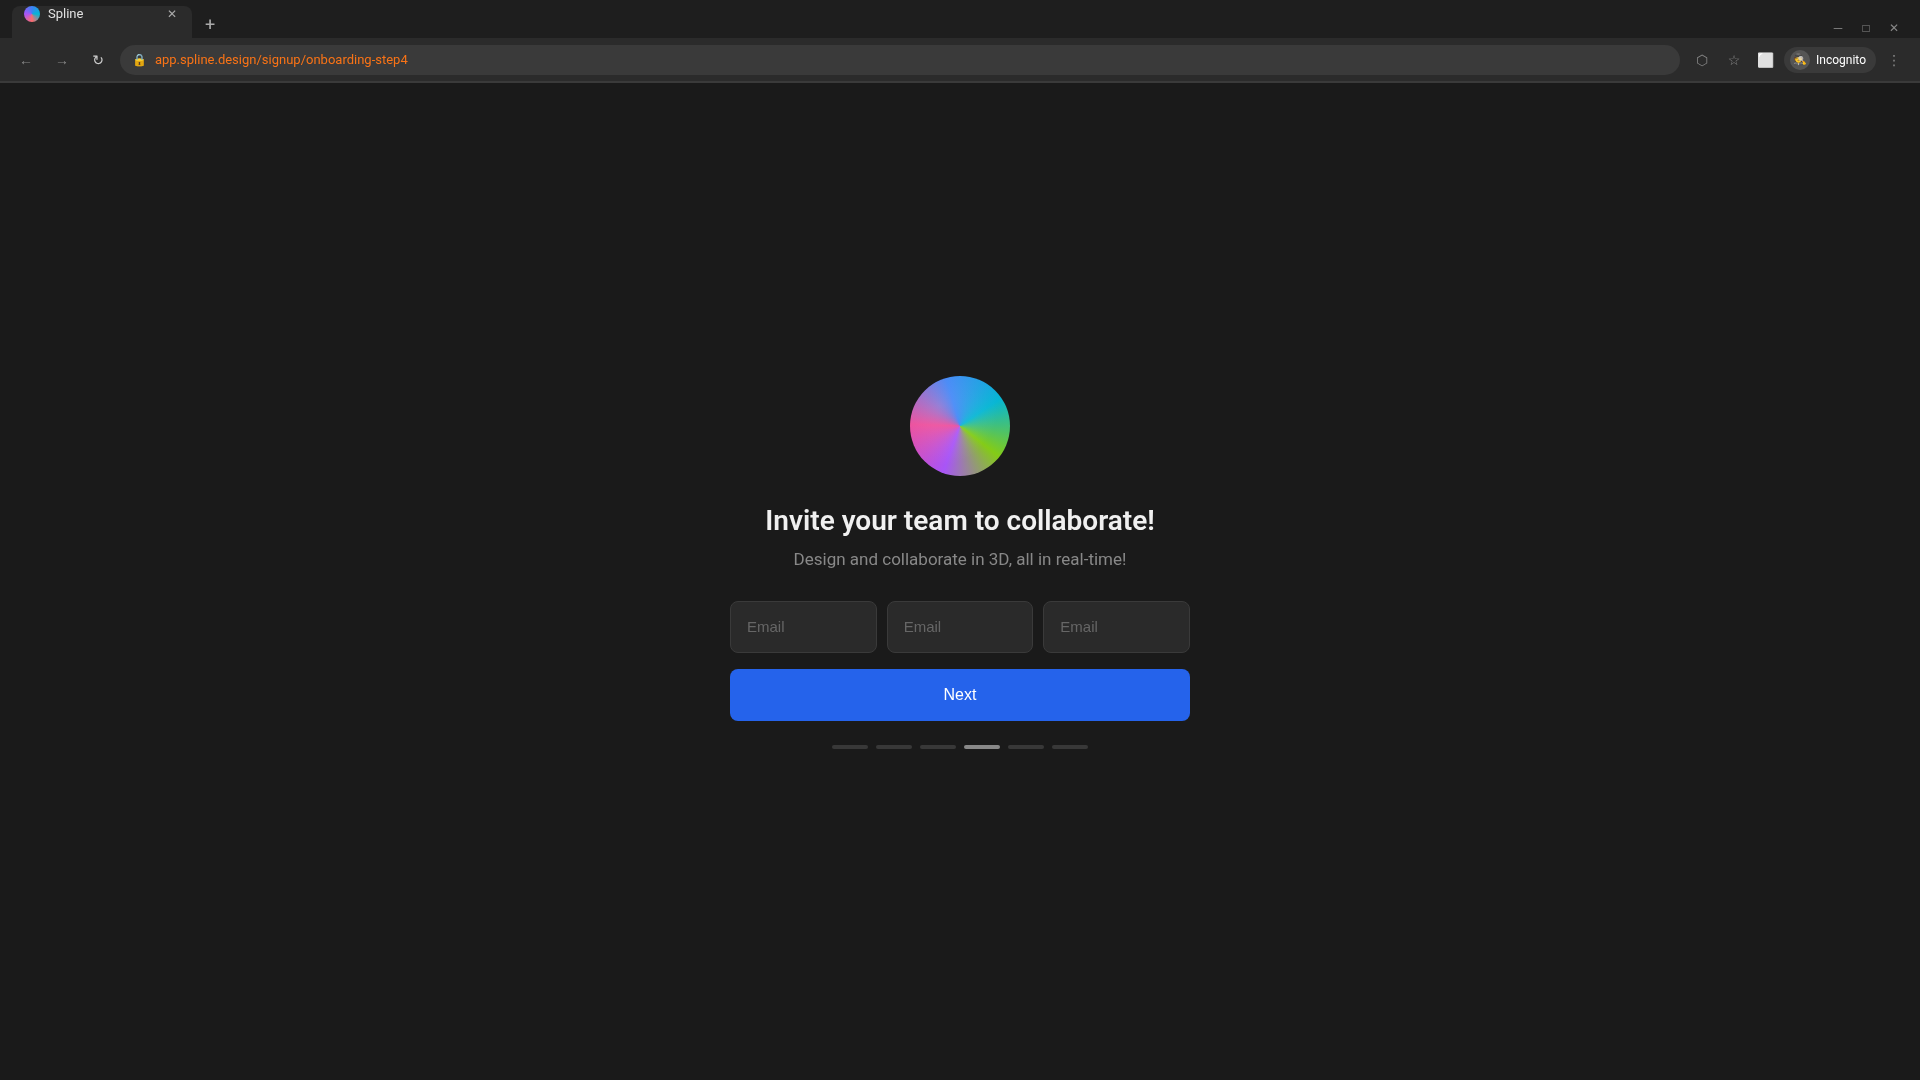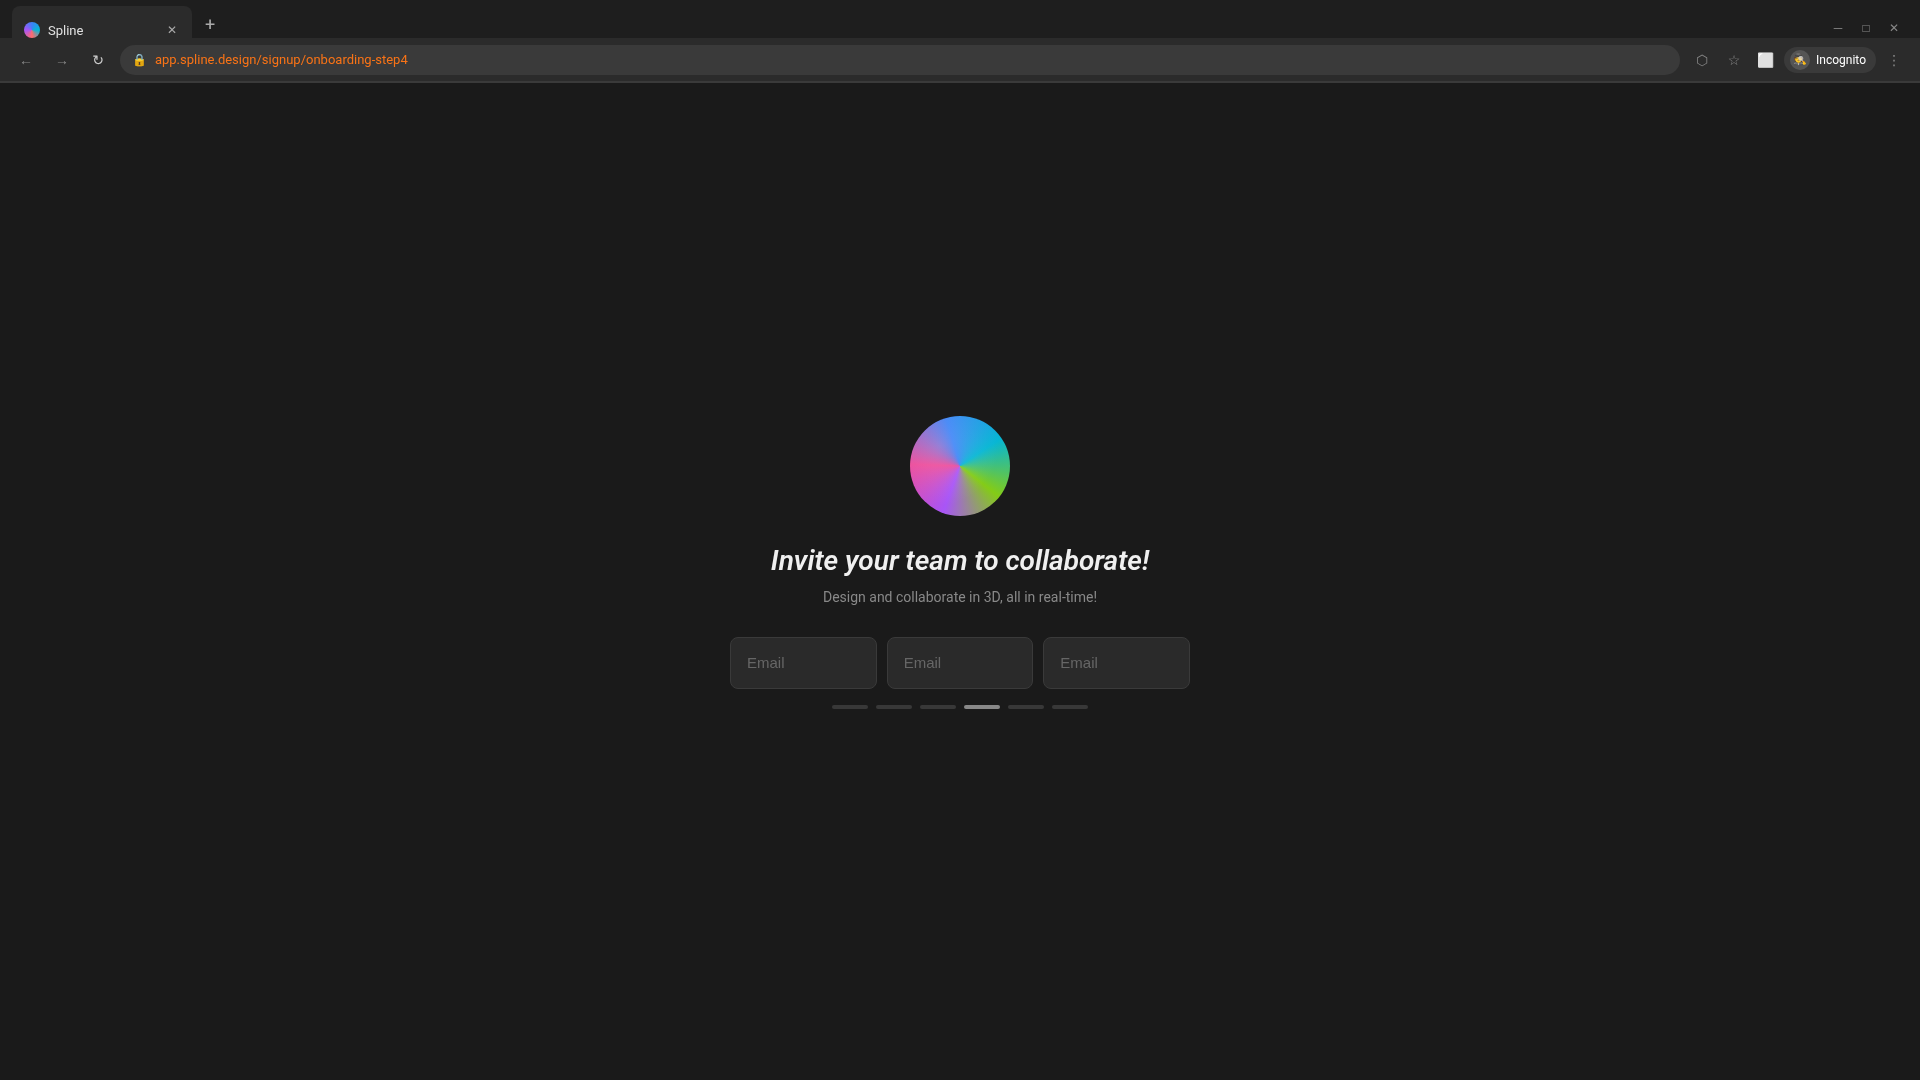--- a/index.html
+++ b/index.html
@@ -27,21 +27,21 @@
       display: flex;
       align-items: flex-end;
       padding: 6px 12px 0;
       background: #1e1e1e;
       height: 38px;
       gap: 0;
     }
 
     .tab {
       display: flex;
-      align-items: flex-end;
+      align-items: flex-start;
       background: #2b2b2b;
       border-radius: 8px 8px 0 0;
       padding: 0 12px;
       height: 32px;
       gap: 8px;
       min-width: 180px;
       max-width: 240px;
     }
 
     .tab-favicon {
@@ -210,25 +210,24 @@
       background: radial-gradient(circle at 30% 30%, rgba(255,255,255,0.15), transparent 60%);
       border-radius: 50%;
     }
 
     .onboarding-title {
       font-size: 28px;
       font-weight: 600;
       color: #f0f0f0;
       text-align: center;
       margin-bottom: 12px;
-      font-style: italic;
     }
 
     .onboarding-subtitle {
-      font-size: 14px;
+      font-size: 17px;
       color: #888;
       text-align: center;
       margin-bottom: 32px;
     }
 
     .email-inputs {
       width: 100%;
       display: flex;
       flex-direction: row;
       gap: 10px;
@@ -343,20 +342,21 @@
     <h1 class="onboarding-title">Invite your team to collaborate!</h1>
 
     <p class="onboarding-subtitle">Design and collaborate in 3D, all in real-time!</p>
 
     <div class="email-inputs">
       <input type="email" class="email-input" placeholder="Email" style="">
       <input type="email" class="email-input" placeholder="Email" style="">
       <input type="email" class="email-input" placeholder="Email" style="">
     </div>
 
+    <button class="next-button">Next</button>
 
     <div class="step-indicators">
       <div class="step-dot inactive"></div>
       <div class="step-dot inactive"></div>
       <div class="step-dot inactive"></div>
       <div class="step-dot active"></div>
       <div class="step-dot inactive"></div>
       <div class="step-dot inactive"></div>
     </div>
 

